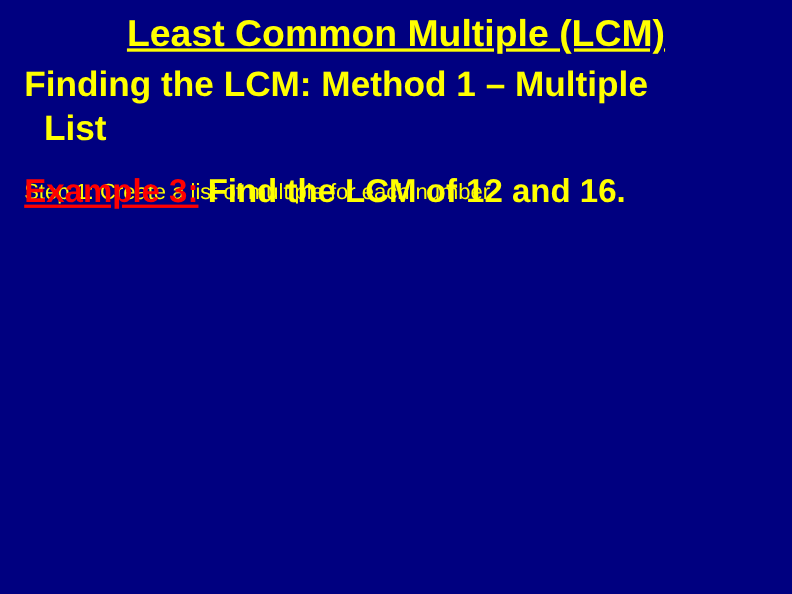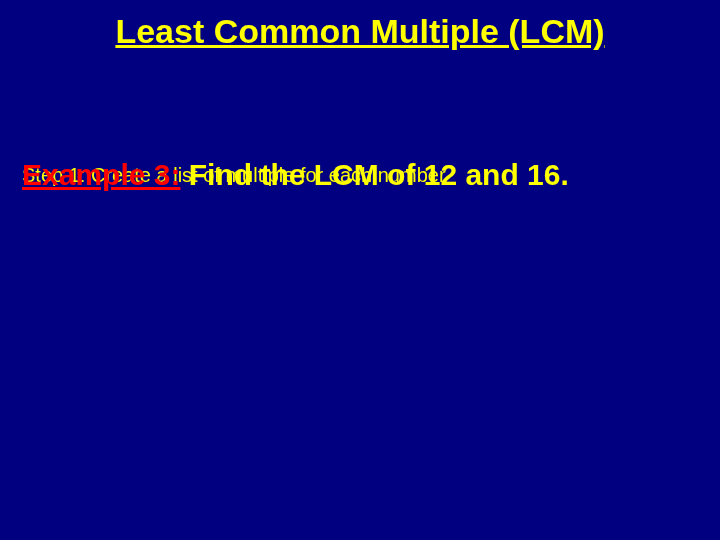--- a/index.html
+++ b/index.html
@@ -85,20 +85,24 @@
     font-weight: normal;
   }
 </style>
 </head>
 <body>
 
 <div class="slide">
 
   <div class="title">Least Common Multiple (LCM)</div>
 
+  <div class="subtitle">
+    <span>Finding the LCM: Method 1 – Multiple</span>
+    <span class="indent">List</span>
+  </div>
 
   <div class="overlay-wrap">
     <div class="overlay">
       <span class="step1">Step 1: Create a list of multiple for each number</span>
       <span class="example">
         <span class="red-underline">Example 3:</span><span class="yellow"> Find the LCM of 12 and 16.</span>
       </span>
     </div>
   </div>
 

